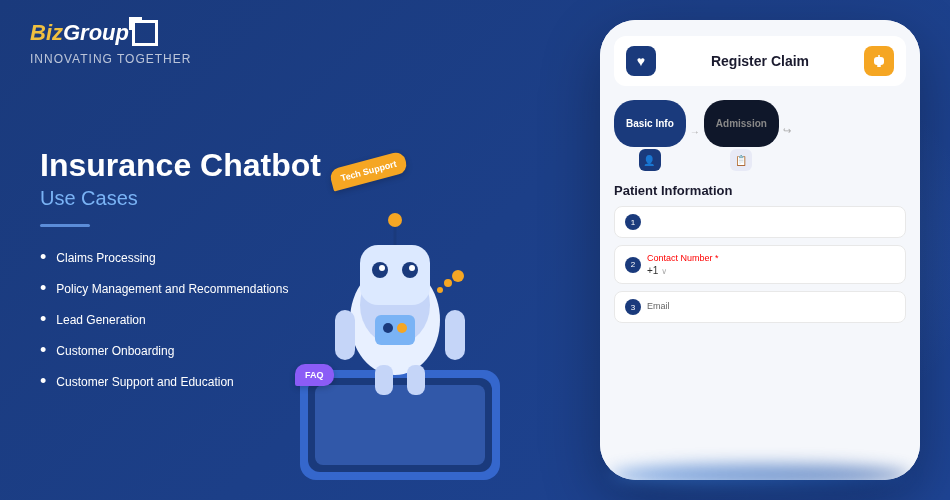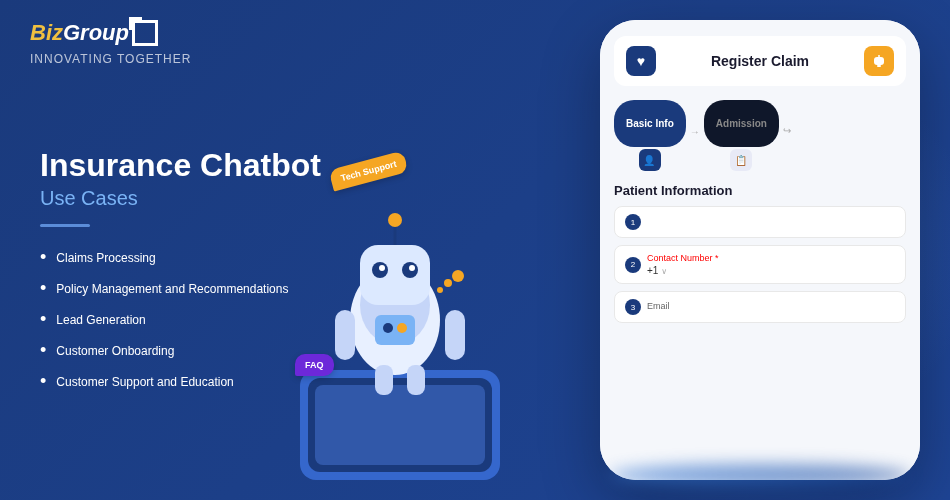--- a/index.html
+++ b/index.html
@@ -273,23 +273,23 @@
       font-weight: 700;
       padding: 6px 10px;
       border-radius: 10px 10px 10px 2px;
       transform: rotate(-15deg);
       z-index: 10;
       box-shadow: 0 2px 6px rgba(0,0,0,0.2);
     }
 
     .chat-bubble-faq {
       position: absolute;
-      bottom: 124px;
+      bottom: 114px;
       left: 295px;
-      background: #6d28d9;
+      background: #8b5cf6;
       color: white;
       font-size: 9px;
       font-weight: 700;
       padding: 6px 10px;
       border-radius: 10px 10px 10px 2px;
       z-index: 10;
       box-shadow: 0 2px 6px rgba(0,0,0,0.2);
       text-align: right;
     }
 

